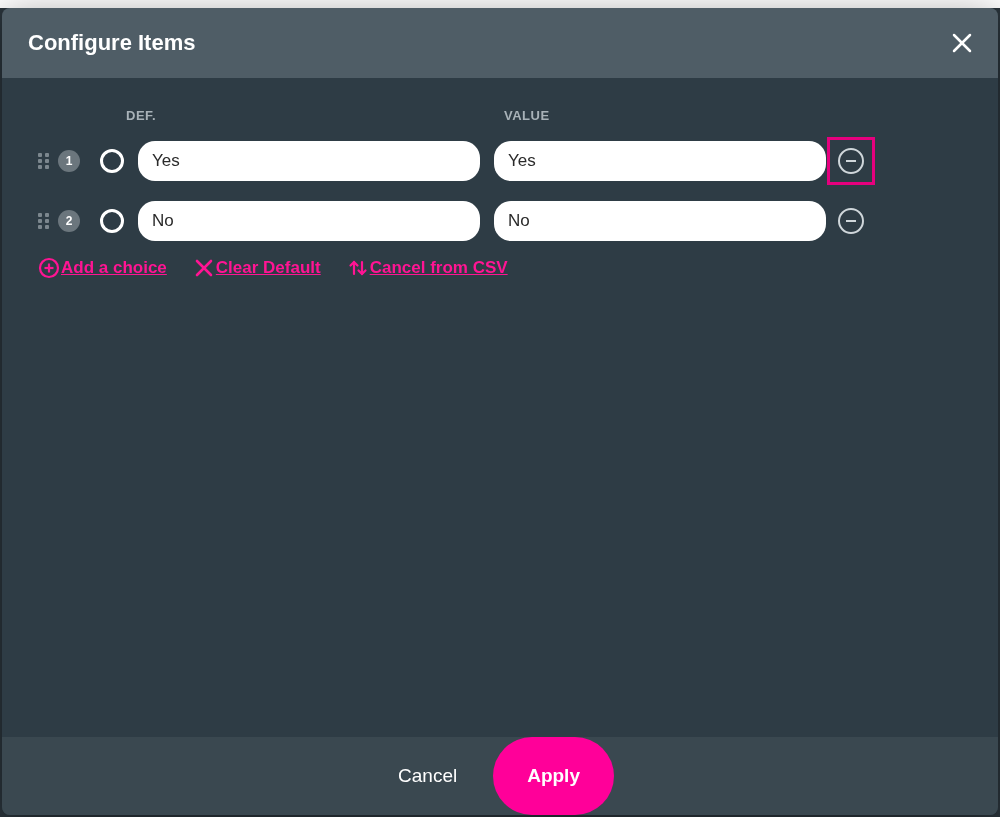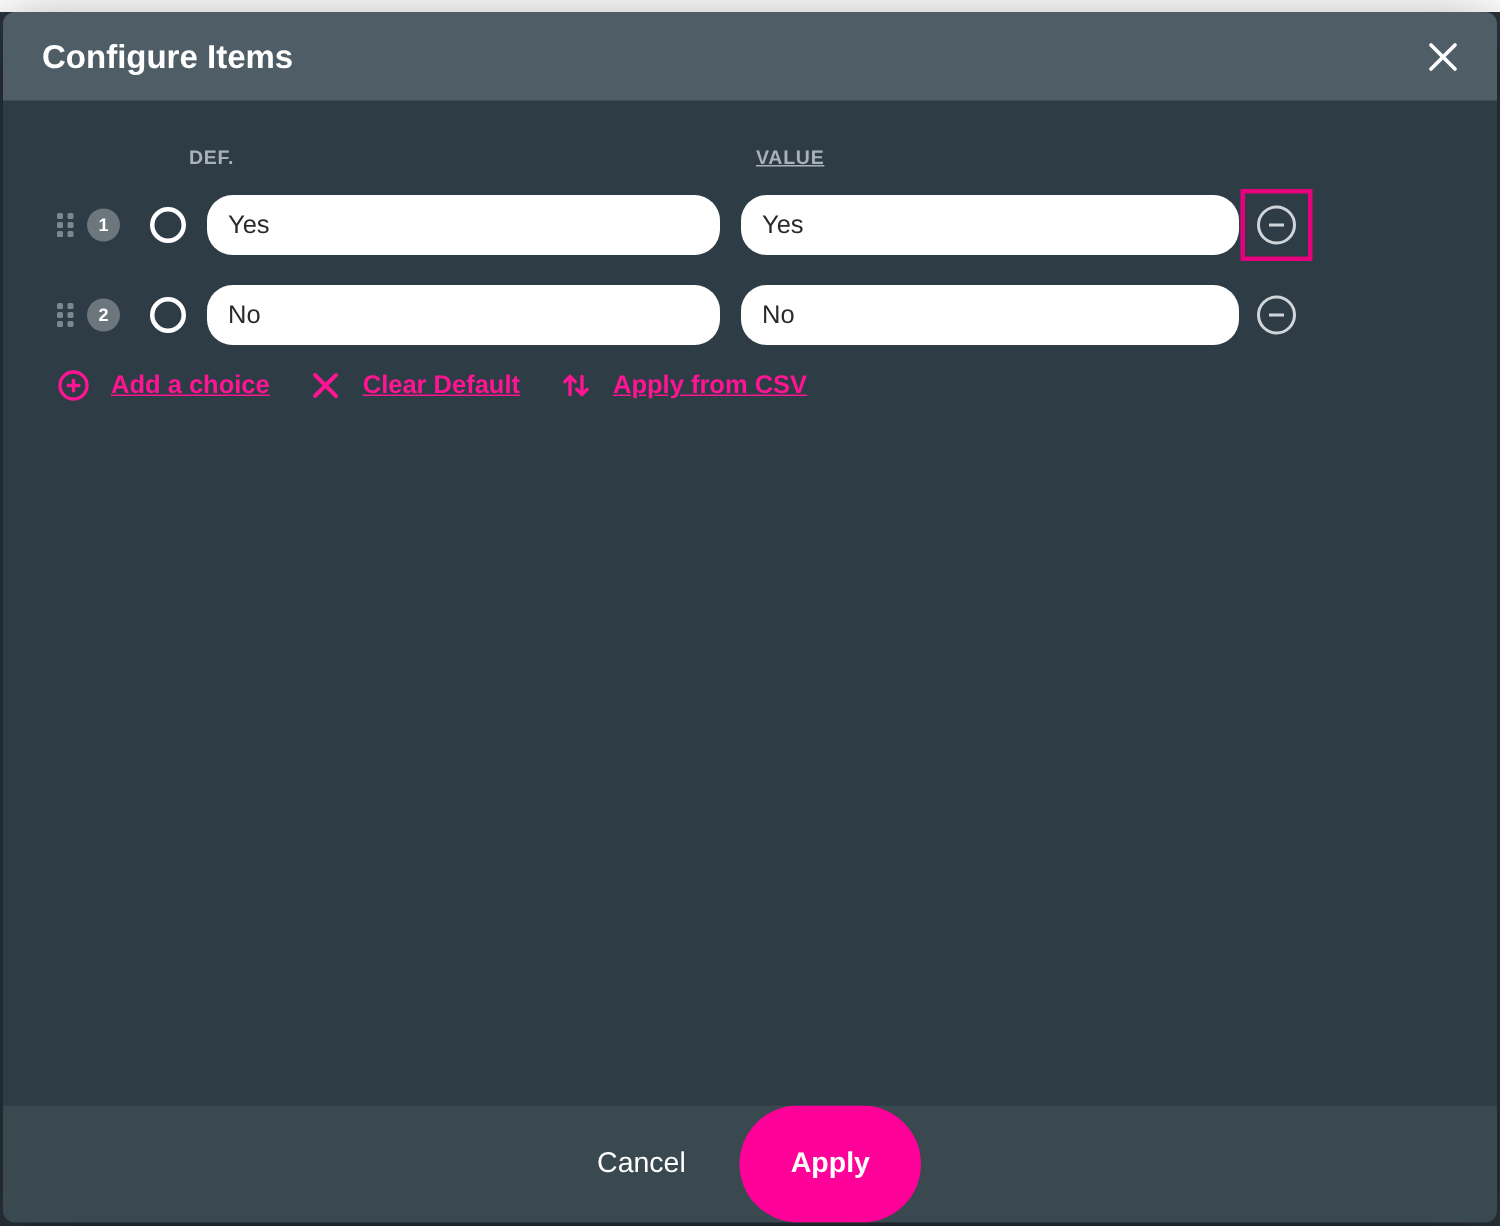--- a/index.html
+++ b/index.html
@@ -11,45 +11,45 @@
     position: absolute; top: 0; left: 0; right: 0; height: 8px; background: #ffffff;
     display: flex; align-items: center; color: #333; font-size: 16px; font-weight: 600;
   }
   .dialog {
     position: absolute; top: 8px; left: 2px; right: 2px; bottom: 2px;
     background: #2e3c45; border-radius: 8px; overflow: hidden;
     display: flex; flex-direction: column;
     box-shadow: 0 8px 40px rgba(0,0,0,0.4);
   }
   .dialog-header {
-    background: #4f5d66; height: 59px; display: flex; align-items: center; justify-content: space-between;
+    background: #4f5d66; height: 70px; display: flex; align-items: center; justify-content: space-between;
     padding: 0 22px 0 26px;
   }
   .dialog-title { color: #ffffff; font-size: 22px; font-weight: 700; }
   .close-btn { width: 28px; height: 28px; display:flex; align-items:center; justify-content:center; cursor:pointer; }
   .close-btn svg { stroke: #fff; }
   .dialog-body { flex: 1; background: #2e3c45; padding: 18px 36px 0 36px; position: relative; margin-top: 12px; }
   .col-headers { display: grid; grid-template-columns: 58px 42px 342px 14px 332px 50px; align-items: center; color: #a8b2b8; font-size: 13px; font-weight: 700; letter-spacing: 0.5px; margin-bottom: 14px; }
   .col-def { grid-column: 2; text-align: center; padding-left: 30px;}
   .col-label { grid-column: 3; padding-left: 10px; }
-  .col-value { grid-column: 5; padding-left: 10px; text-decoration: underline; }
+  .col-value { grid-column: 5; padding-left: 10px; }
 
   .item-row { display: grid; grid-template-columns: 58px 42px 342px 14px 332px 50px; align-items: center; margin-bottom: 16px; }
   .handle-cell { display:flex; align-items:center; gap:6px; }
   .drag-handle { width: 14px; height: 20px; display:flex; flex-wrap:wrap; align-content:center; gap:2px 3px; cursor: grab;}
   .drag-handle span { width:4px; height:4px; background:#7c878e; border-radius:1px; display:block; }
   .index-badge { width:22px; height:22px; border-radius:50%; background:#6b767d; color:#fff; font-size:12px; font-weight:600; display:flex; align-items:center; justify-content:center; }
   .radio { width:24px; height:24px; border:3px solid #ffffff; border-radius:50%; background: transparent; cursor:pointer; margin-left: 4px;}
   .txt { height:40px; border-radius:17px; border:none; background:#ffffff; color:#2a2a2a; font-size:17px; padding:0 14px; width:100%; outline:none; }
   .remove-cell { display:flex; align-items:center; justify-content:center; }
   .remove-btn { width:26px; height:26px; border-radius:50%; border:2px solid #cfd6da; display:flex; align-items:center; justify-content:center; cursor:pointer; }
   .remove-btn .minus { width:10px; height:2px; background:#cfd6da; }
   .remove-highlight { position:relative; width:48px; height:48px; display:flex; align-items:center; justify-content:center; border:3px solid #e6007e; }
   .actions { display:flex; align-items:center; gap:26px; margin-top: 16px; }
-  .action-link { display:flex; align-items:center; gap:14px; color:#ff1493; font-size:17px; font-weight:700; text-decoration: underline; cursor:pointer; }
+  .action-link { display:flex; align-items:center; gap:1px; color:#ff1493; font-size:17px; font-weight:700; text-decoration: underline; cursor:pointer; }
   .action-link .ic { width:22px; height:22px; display:flex; align-items:center; justify-content:center; }
   .dialog-footer {
     height: 78px; background:#3a4850; display:flex; align-items:center; justify-content:center; gap:24px; padding: 0 30px;
   }
   .btn-cancel { color:#ffffff; font-size:19px; font-weight:500; background:transparent; border:none; cursor:pointer; padding: 10px 12px;}
   .btn-apply { color:#ffffff; font-size:19px; font-weight:700; background:#ff0099; border:none; cursor:pointer; padding: 28px 34px; border-radius: 999px; }
 </style>
 </head>
 <body>
 
@@ -148,21 +148,21 @@
       </div>
       <div class="action-link">
         <span class="ic">
           <svg width="20" height="20" viewBox="0 0 20 20" fill="none" stroke="#ff1493" stroke-width="2.2" stroke-linecap="round">
               <line x1="6" y1="4" x2="6" y2="16"></line>
               <polyline points="2.5,7.5 6,4 9.5,7.5"></polyline>
               <line x1="14" y1="4" x2="14" y2="16"></line>
               <polyline points="10.5,12.5 14,16 17.5,12.5"></polyline>
             </svg>
         </span>
-        <span>Apply from CSV</span>
+        <span>Cancel from CSV</span>
       </div>
     </div>
   </div>
 
   <div class="dialog-footer">
     <button class="btn-cancel">Cancel</button>
     <button class="btn-apply">Apply</button>
   </div>
 </div>
 

